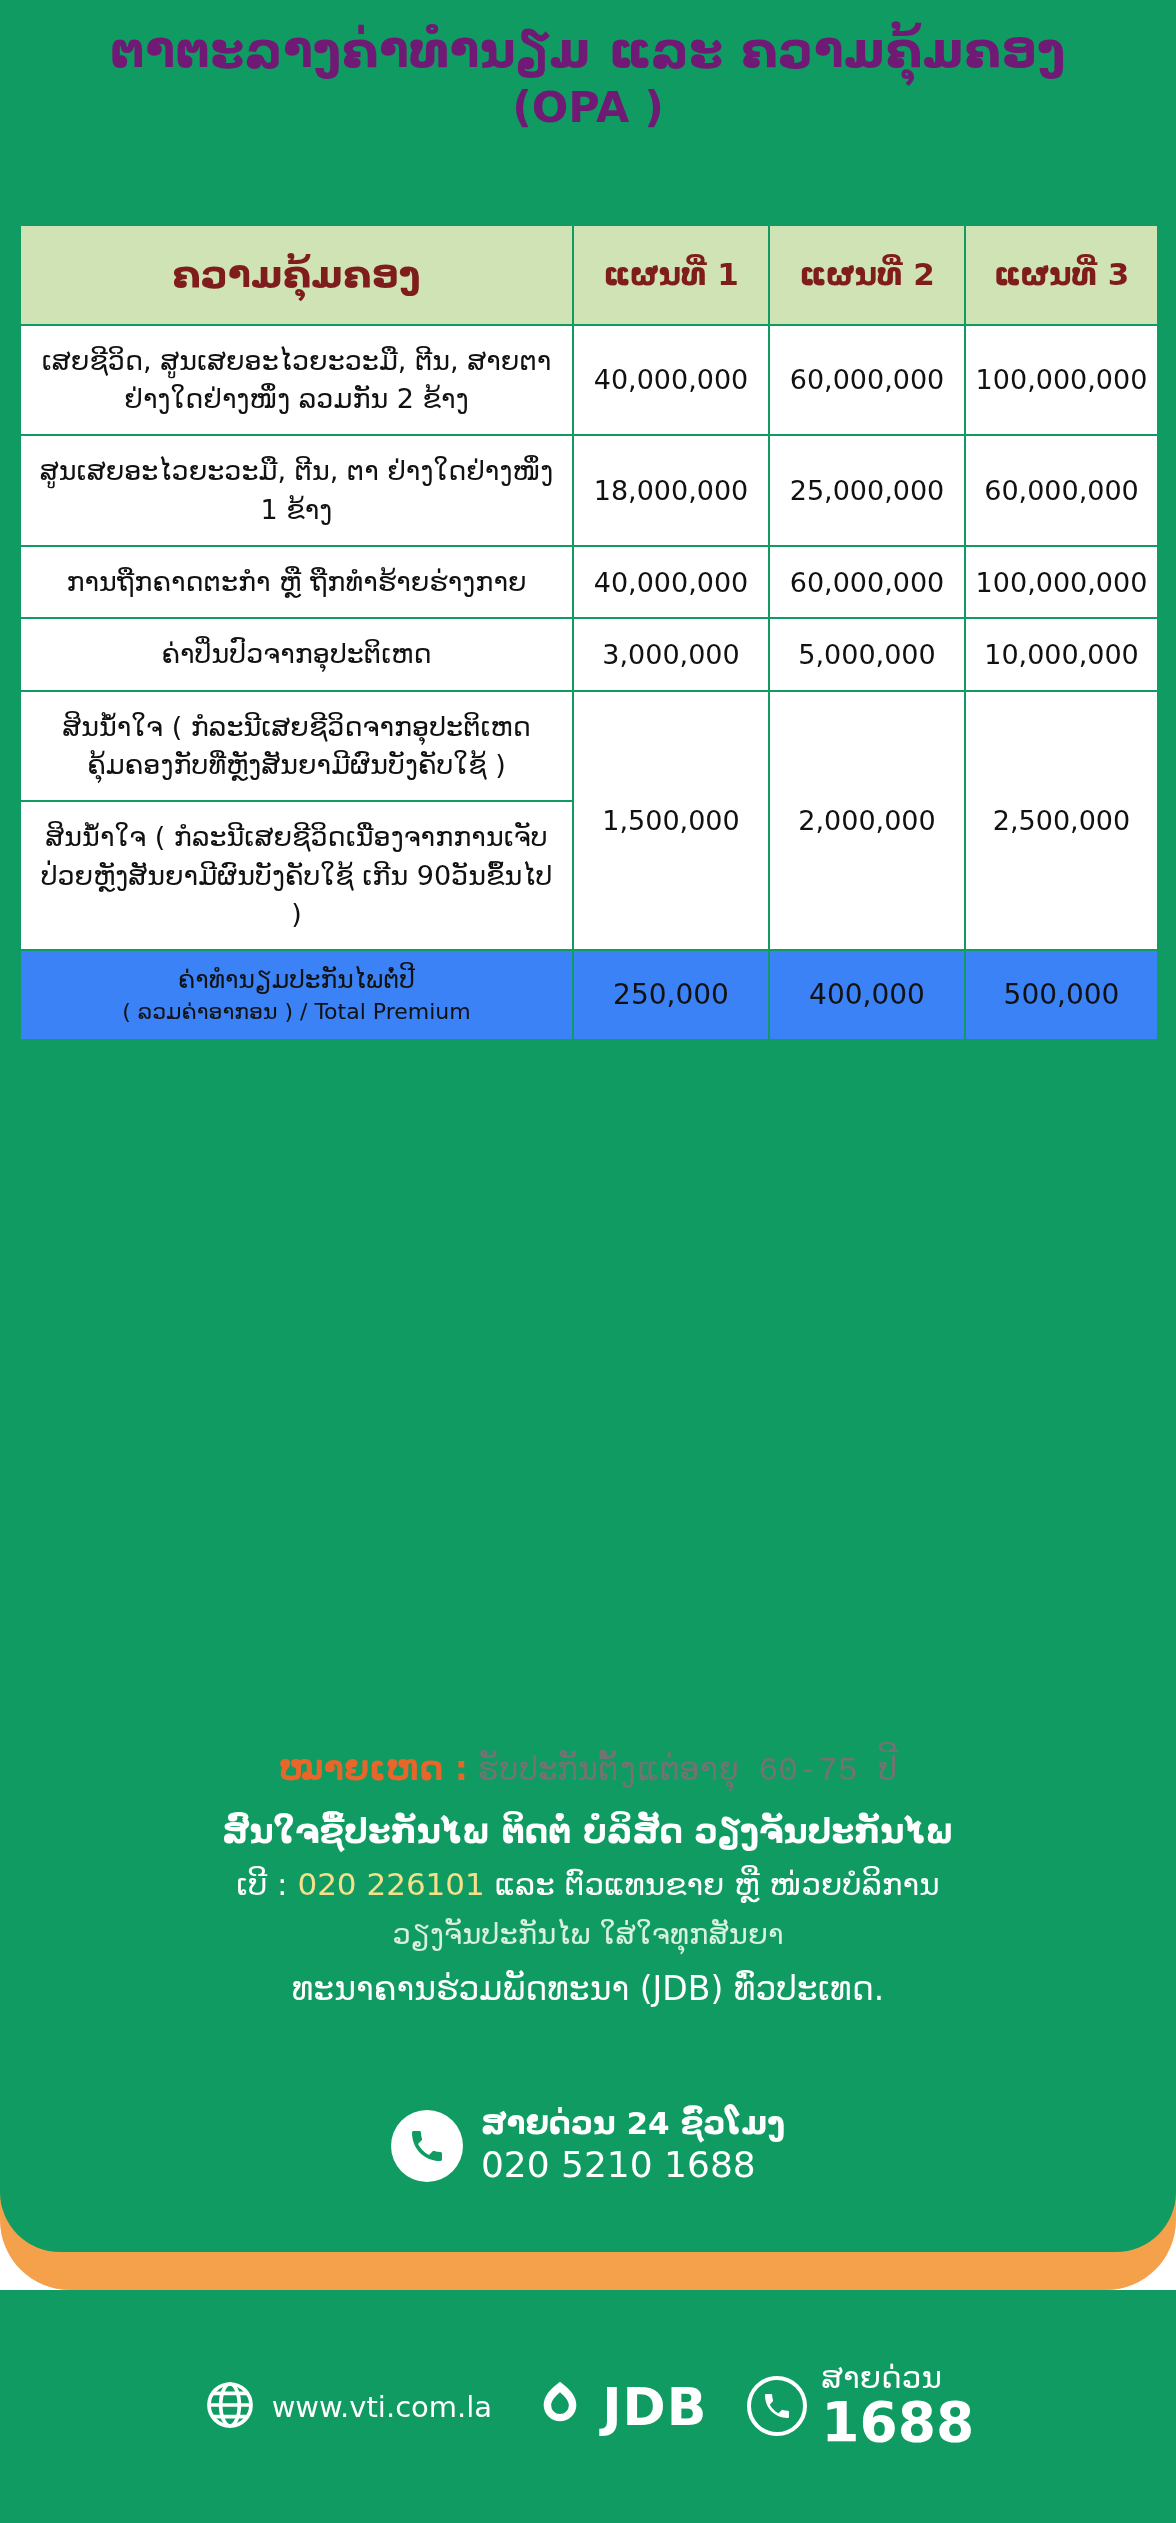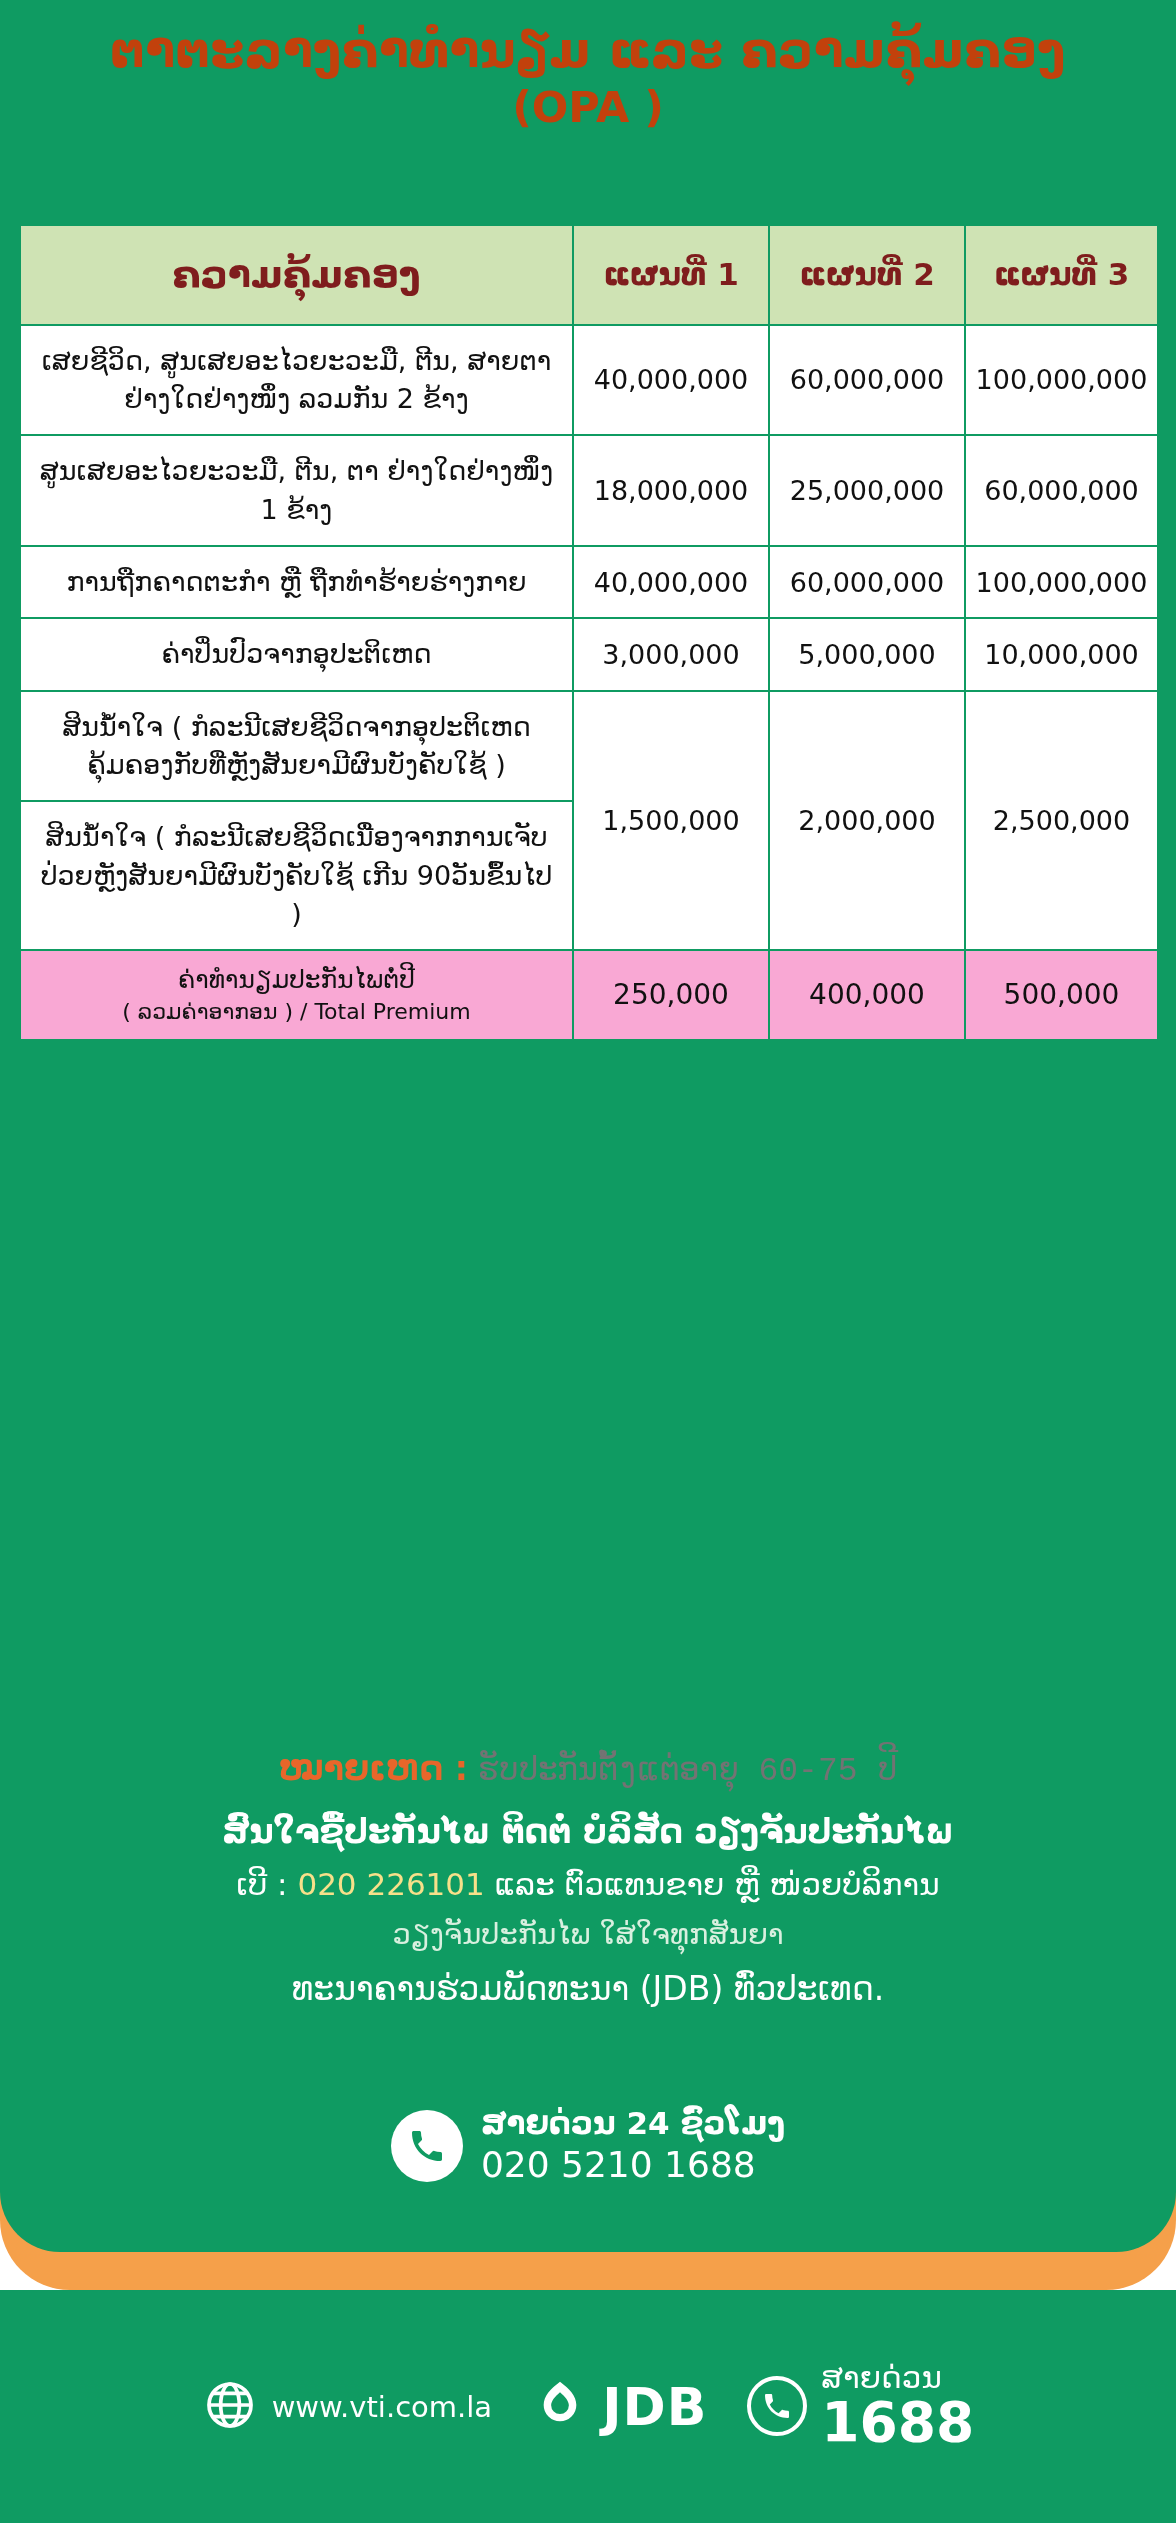--- a/index.html
+++ b/index.html
@@ -35,21 +35,21 @@
     border-radius: 0 0 60px 60px;
   }
 
   
   .header {
     position: absolute;
     left: 0; top: 0;
     width: 1176px;
     padding: 22px 30px 14px 30px;
     text-align: center;
-    color: #c2410c;
+    color: #701a75;
   }
   .header .line1 {
     font-size: 49px;
     font-weight: bold;
     line-height: 1.18;
     letter-spacing: 0.5px;
   }
   .header .line2 {
     font-size: 43px;
     font-weight: bold;
@@ -100,21 +100,21 @@
     padding: 16px 16px;
   }
   td.num {
     font-size: 27px;
     color: #111111;
     text-align: center;
     padding: 10px 4px;
     white-space: nowrap;
   }
   tr.total td {
-    background: #f9a8d4;
+    background: #3b82f6;
   }
   tr.total td.benefit {
     font-size: 25px;
     padding: 12px 14px;
     line-height: 1.35;
   }
   tr.total td.benefit .sub {
     font-size: 22px;
   }
   tr.total td.num {

